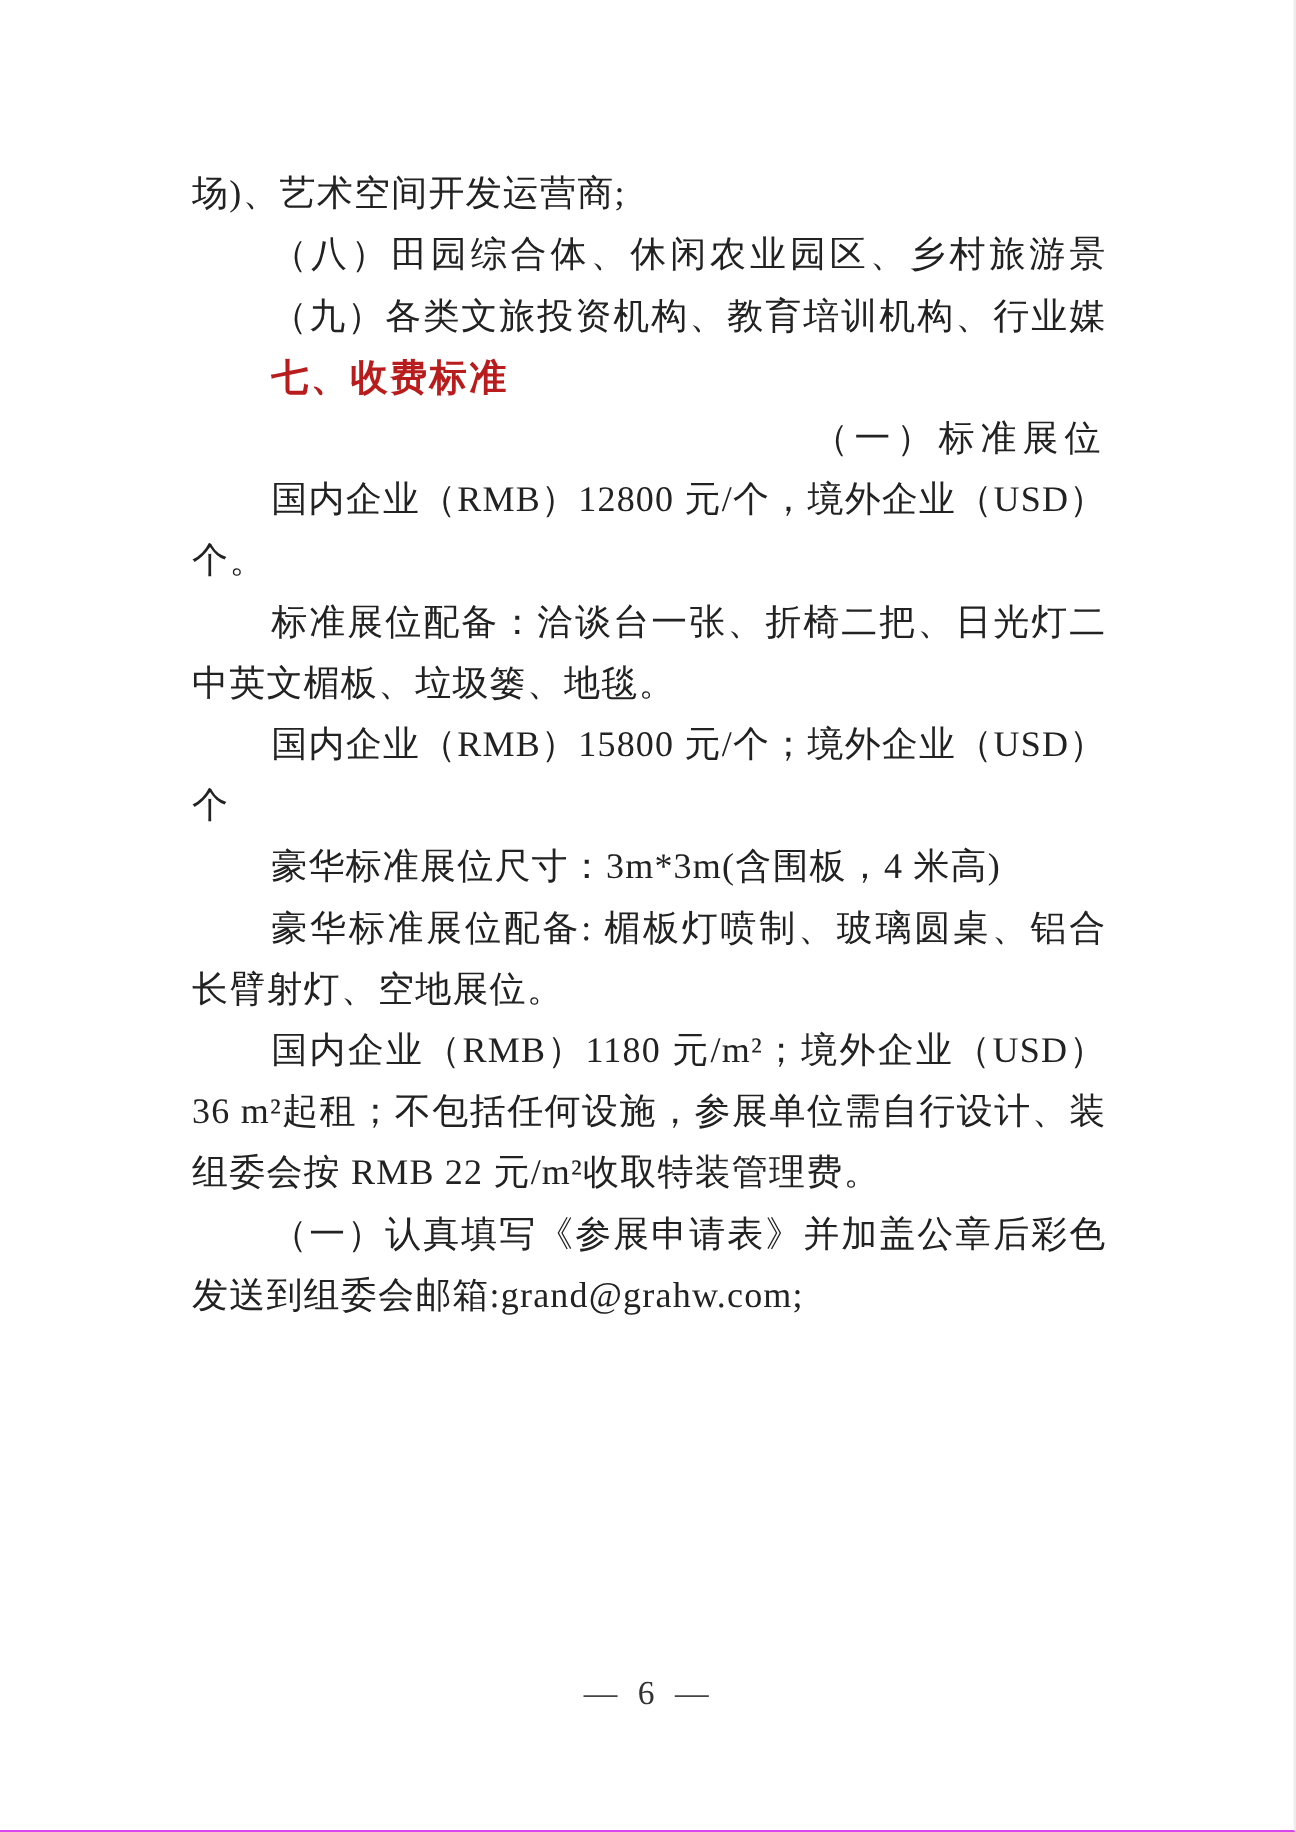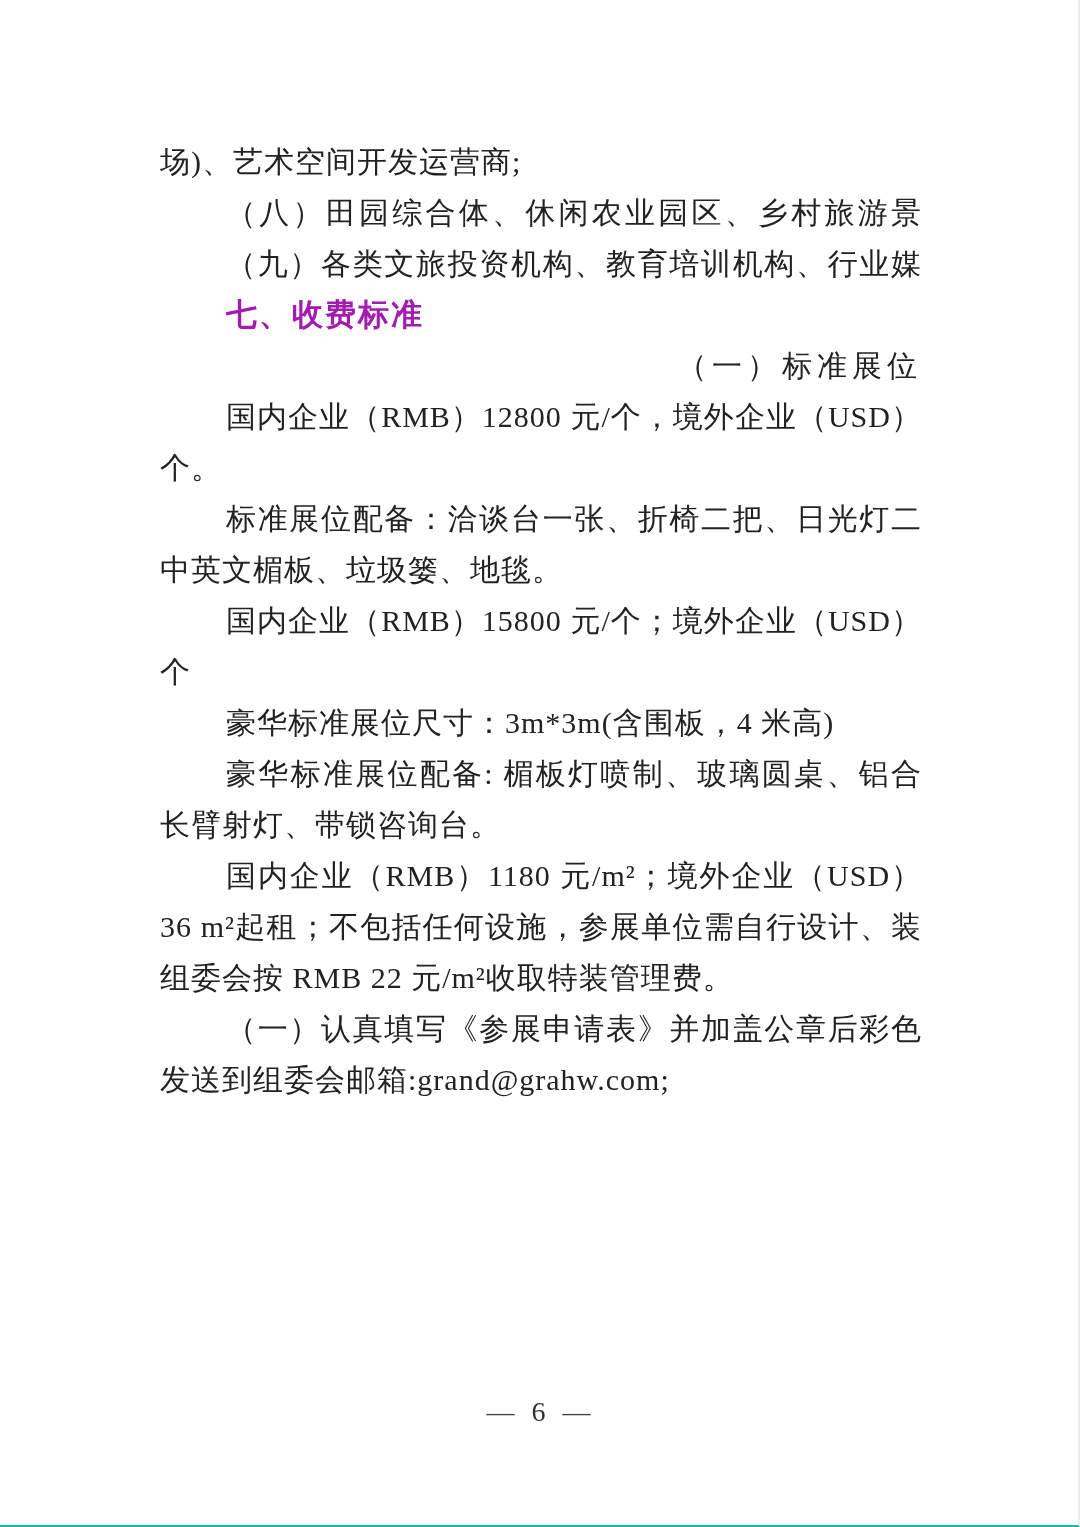--- a/index.html
+++ b/index.html
@@ -8,21 +8,21 @@
     background: #ffffff;
     font-family: "Liberation Serif", "DejaVu Serif", serif;
   }
   .page {
     position: relative;
     width: 1080px;
     height: 1527px;
     background: #ffffff;
     color: #1f1f1f;
     border-right: 2px solid #ececec;
-    border-bottom: 2px solid #14b8a6;
+    border-bottom: 2px solid #d946ef;
     box-sizing: border-box;
     overflow: hidden;
   }
   .content {
     position: absolute;
     left: 160px;
     top: 136px;
     width: 762px;
   }
   .line {
@@ -39,21 +39,21 @@
     text-align: justify;
     text-align-last: justify;
     text-justify: inter-character;
     overflow: hidden;
   }
   .line.heading {
     font-family: "Liberation Sans", "DejaVu Sans", sans-serif;
     font-weight: bold;
     font-size: 31px;
     letter-spacing: 2px;
-    color: #a21caf;
+    color: #b91c1c;
   }
   .line.spaced { letter-spacing: 5px; text-align: right; }
   .footer {
     position: absolute;
     top: 1396px;
     left: 0;
     width: 100%;
     text-align: center;
     font-size: 28px;
     color: #3a3a3a;
@@ -74,21 +74,21 @@
       <div class="line heading indent">七、收费标准</div>
       <div class="line indent spaced">（一）标准展位</div>
       <div class="line indent justify">国内企业（RMB）12800 元/个，境外企业（USD）$2200/</div>
       <div class="line">个。</div>
       <div class="line indent justify">标准展位配备：洽谈台一张、折椅二把、日光灯二盏、</div>
       <div class="line">中英文楣板、垃圾篓、地毯。</div>
       <div class="line indent justify">国内企业（RMB）15800 元/个；境外企业（USD）$2600/</div>
       <div class="line">个</div>
       <div class="line indent">豪华标准展位尺寸：3m*3m(含围板，4 米高)</div>
       <div class="line indent justify">豪华标准展位配备: 楣板灯喷制、玻璃圆桌、铝合金椅、</div>
-      <div class="line">长臂射灯、带锁咨询台。</div>
+      <div class="line">长臂射灯、空地展位。</div>
       <div class="line indent justify">国内企业（RMB）1180 元/m²；境外企业（USD）$220/m²，</div>
       <div class="line justify">36 m²起租；不包括任何设施，参展单位需自行设计、装修，</div>
       <div class="line">组委会按 RMB 22 元/m²收取特装管理费。</div>
       <div class="line indent justify">（一）认真填写《参展申请表》并加盖公章后彩色扫描</div>
       <div class="line">发送到组委会邮箱:grand@grahw.com;</div>
     </div>
   <div class="footer">
     <span class="dash">—</span><span class="num">6</span><span class="dash">—</span>
   </div>
 </div>

